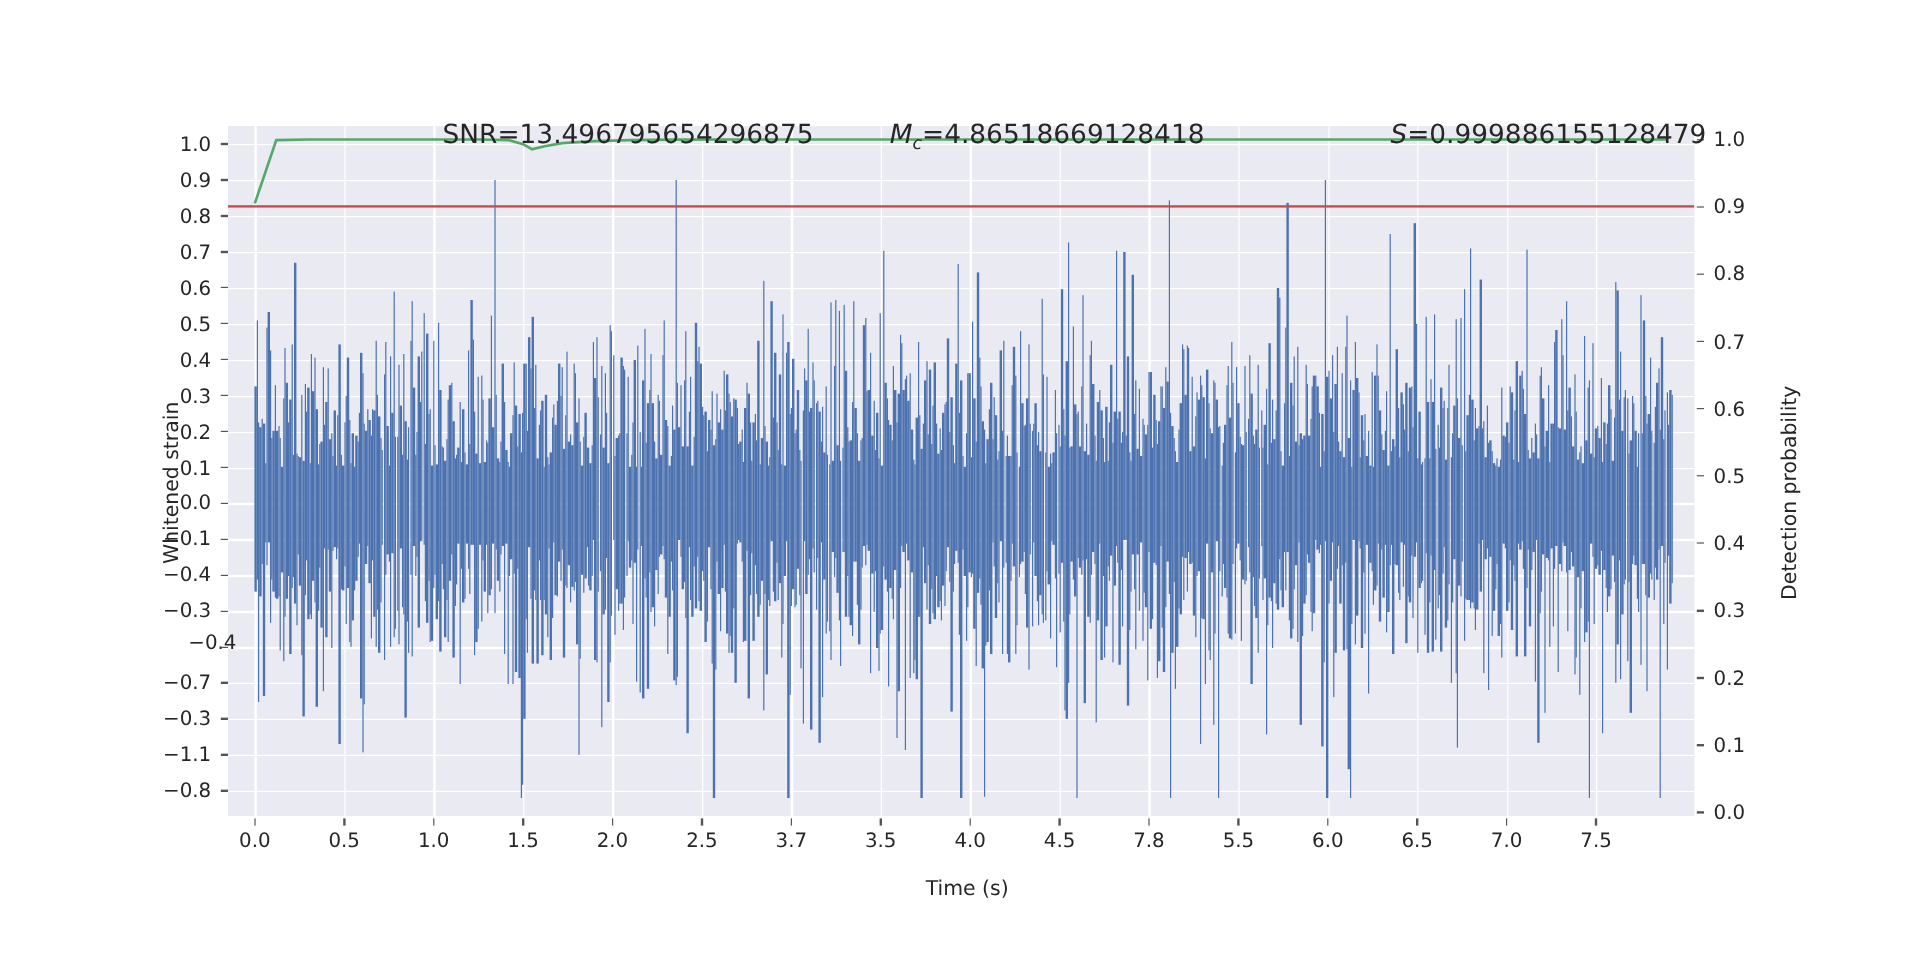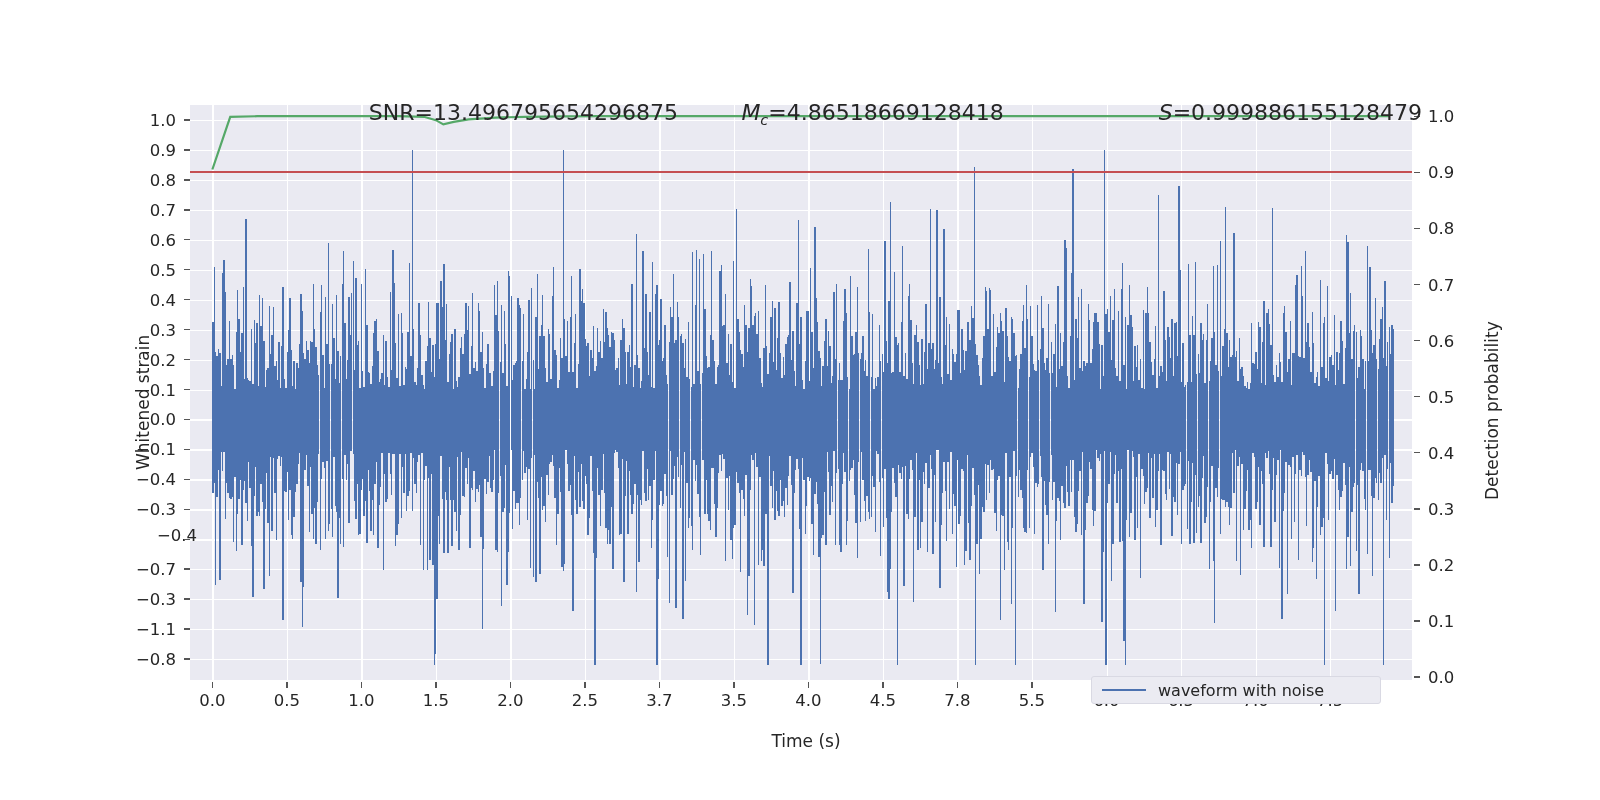--- a/index.html
+++ b/index.html
@@ -1061,18 +1061,14 @@
       <div class="tickmark tm-b" style="left: 1254.82px; top: 682px;"></div>
       <div class="tick tick-bot" style="left: 1330.04px; top: 691px;">7.5</div>
       <div class="tickmark tm-b" style="left: 1329.34px; top: 682px;"></div>
     </div>
   <div id="annotlayer">
       <div class="annot" style="left: 368.829px;"><span class="">SNR</span><span>=13.496795654296875</span></div>
       <div class="annot" style="left: 741.39px;"><span class="ital">M</span><sub>c</sub><span>=4.86518669128418</span></div>
       <div class="annot" style="left: 1158.66px;"><span class="ital">S</span><span>=0.999886155128479</span></div>
     </div>
 
-  <div class="legend">
-    <span class="legend-swatch"></span>
-    <span class="legend-label">waveform with noise</span>
-  </div>
 
 </div>
 
 </body></html>

